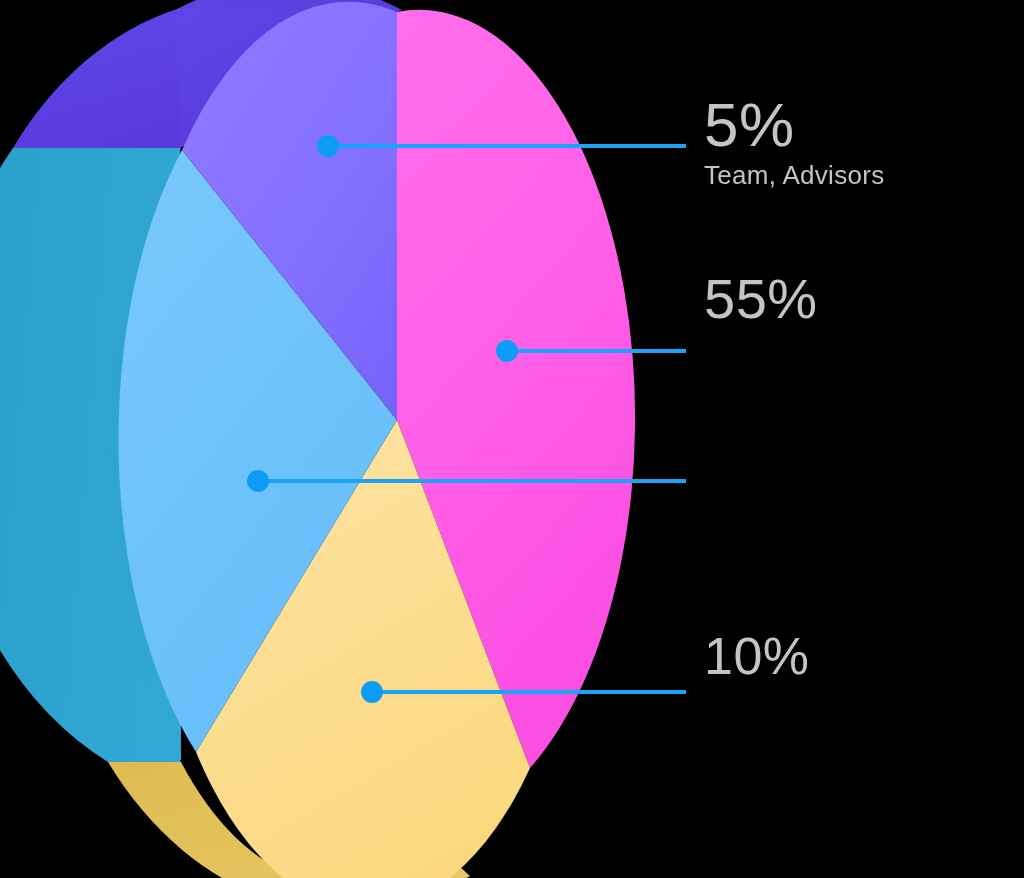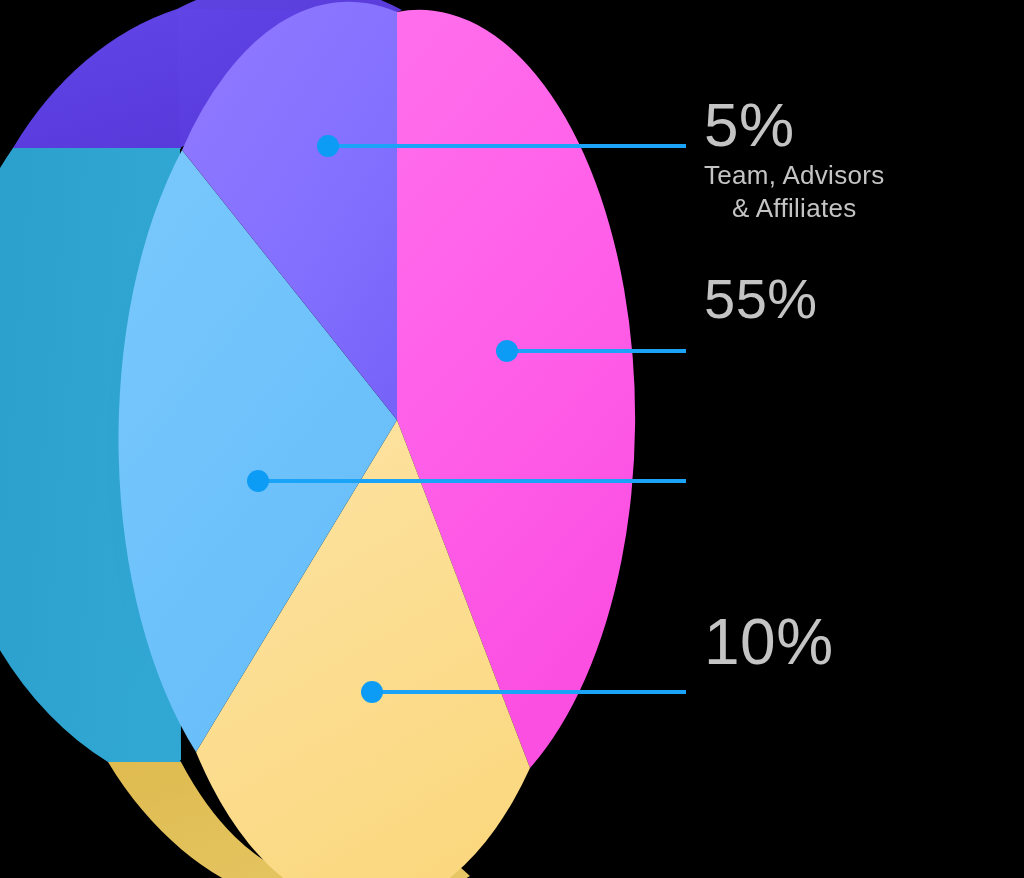--- a/index.html
+++ b/index.html
@@ -63,21 +63,21 @@
     display: block;
     text-align: center;
   }
   
   #legend-0 { left: 704px; top: 96px; }
   #legend-1 { left: 704px; top: 272px; }
   #legend-2 { left: 700px; top: 434px; }
   #legend-3 { left: 704px; top: 612px; }
   #legend-1 .legend-pct { font-size: 56px; }
   #legend-2 .legend-pct { font-size: 64px; }
-  #legend-3 .legend-pct { font-size: 64px; }
+  #legend-3 .legend-pct { font-size: 52px; margin-top: 20px; }
 </style>
 </head>
 <body>
 
 <div id="stage">
 
   <svg id="chart-svg" viewBox="0 0 1024 878" xmlns="http://www.w3.org/2000/svg">
     <defs>
       <linearGradient id="gradMagenta" x1="0" y1="0" x2="0.35" y2="1">
         <stop offset="0%" stop-color="#ff6eec"></stop>
@@ -188,21 +188,20 @@
       <circle cx="372" cy="692" r="11" fill="#0d9cf5"></circle>
     </g>
   </svg>
 
   <div class="legend-layer">
 
     <div class="legend-item" id="legend-0">
       <span class="legend-pct">5%</span>
       <span class="legend-label">
         <span class="ln">Team, Advisors</span>
-        <span class="ln">&amp; Affiliates</span>
       </span>
     </div>
 
     <div class="legend-item" id="legend-1">
       <span class="legend-pct">55%</span>
     </div>
 
 
     <div class="legend-item" id="legend-3">
       <span class="legend-pct">10%</span>

